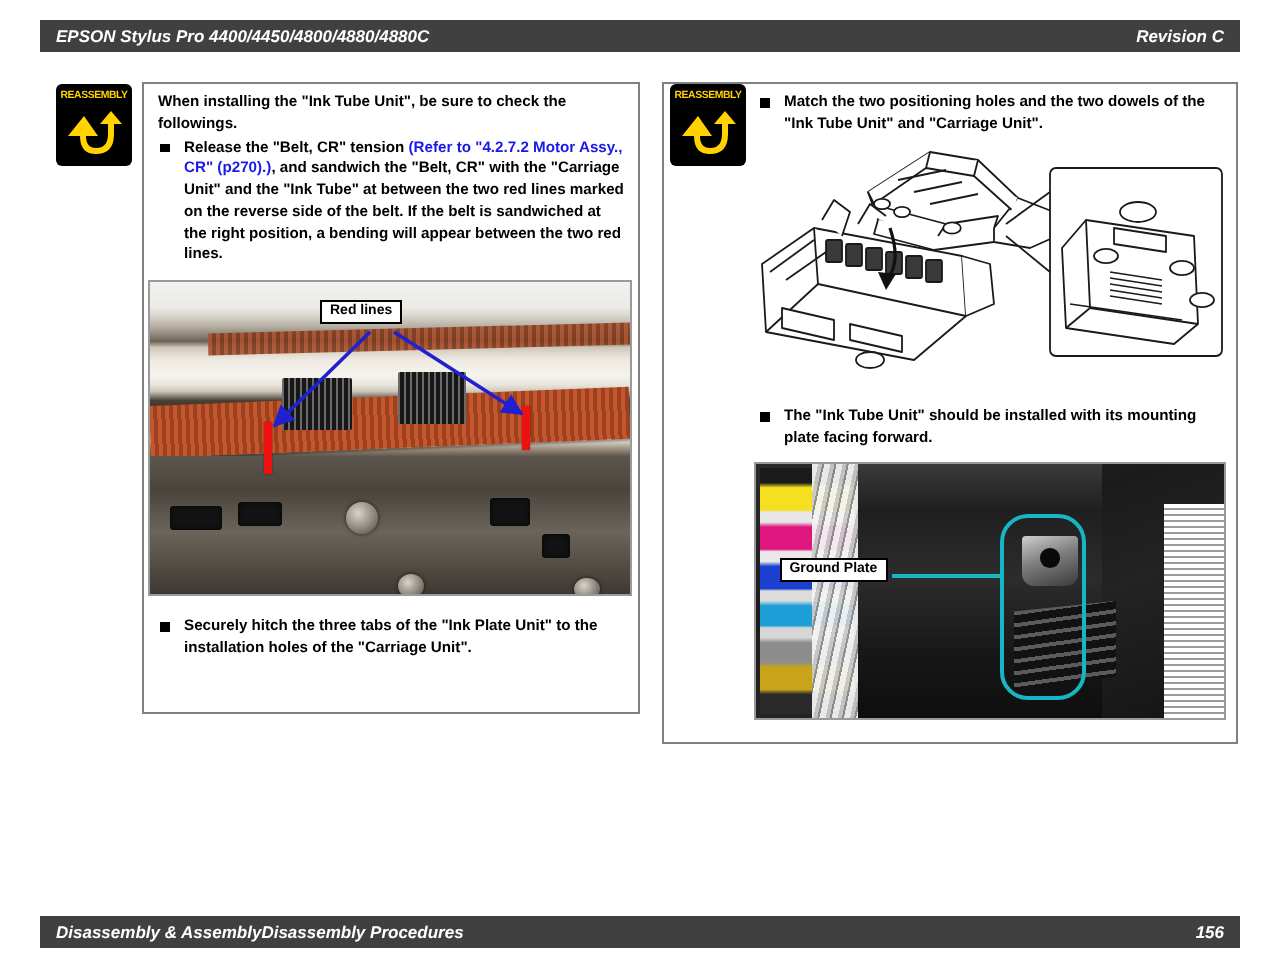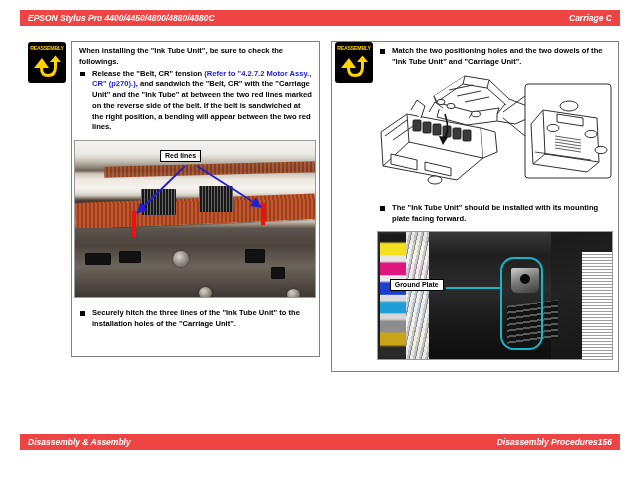--- a/index.html
+++ b/index.html
@@ -14,34 +14,34 @@
     position: relative;
     overflow: hidden;
   }
 
   
   .bar {
     position: absolute;
     left: 20px;
     width: 600px;
     height: 16px;
-    background: #ef4444;
+    background: #404040;
     color: #ffffff;
     font-style: italic;
     font-weight: bold;
     font-size: 8.5px;
     display: flex;
     align-items: center;
     box-sizing: border-box;
     padding: 0 8px;
   }
   #header-bar { top: 10px; }
-  #footer-bar { top: 434px; }
+  #footer-bar { top: 458px; }
   .bar .left   { flex: 0 0 auto; }
-  .bar .center { flex: 1 1 auto; text-align: right; }
+  .bar .center { flex: 1 1 auto; text-align: left; }
   .bar .right  { flex: 0 0 auto; }
   .bar .spacer { flex: 1 1 auto; }
 
   
   .panel {
     position: absolute;
     border: 1px solid #808080;
     box-sizing: border-box;
     background: #ffffff;
   }
@@ -304,21 +304,21 @@
     height: 132px;
   }
   #line-drawing svg { display: block; }
 </style>
 </head>
 <body>
 
 <div class="bar" id="header-bar">
   <span class="left">EPSON Stylus Pro 4400/4450/4800/4880/4880C</span>
   <span class="spacer"></span>
-  <span class="right">Carriage C</span>
+  <span class="right">Revision C</span>
 </div>
 
 <div class="panel" id="left-panel"></div>
 
 <div class="reassembly-icon" id="left-reassembly-icon">
   <span class="ra-label">REASSEMBLY</span>
   <svg width="32" height="30" viewBox="0 0 32 30">
     <path d="M11 3 L3 13 L9 13 Q9 22 17 22 Q26 22 26 12 L26 7 L30 7 L24.5 0.5 L19 7 L23 7 L23 12 Q23 19 17 19 Q12 19 12 13 L18 13 Z" fill="#ffd200" transform="translate(0,4)"></path>
   </svg>
 </div>
@@ -355,21 +355,21 @@
     </defs>
     <line x1="110" y1="25" x2="62" y2="72" stroke="#2020d0" stroke-width="1.8" marker-end="url(#ah)"></line>
     <line x1="122" y1="25" x2="186" y2="66" stroke="#2020d0" stroke-width="1.8" marker-end="url(#ah)"></line>
   </svg>
 
   <div class="callout-box" style="left:85px; top:9px;">Red lines</div>
 </div>
 
 <div class="body-text" id="left-text-bottom">
   <ul class="bullets">
-    <li>Securely hitch the three lines of the "Ink Tube Unit" to the installation holes of the "Carriage Unit".</li>
+    <li>Securely hitch the three tabs of the "Ink Plate Unit" to the installation holes of the "Carriage Unit".</li>
   </ul>
 </div>
 
 <div class="panel" id="right-panel"></div>
 
 <div class="reassembly-icon" id="right-reassembly-icon">
   <span class="ra-label">REASSEMBLY</span>
   <svg width="32" height="30" viewBox="0 0 32 30">
     <path d="M11 3 L3 13 L9 13 Q9 22 17 22 Q26 22 26 12 L26 7 L30 7 L24.5 0.5 L19 7 L23 7 L23 12 Q23 19 17 19 Q12 19 12 13 L18 13 Z" fill="#ffd200" transform="translate(0,4)"></path>
   </svg>

